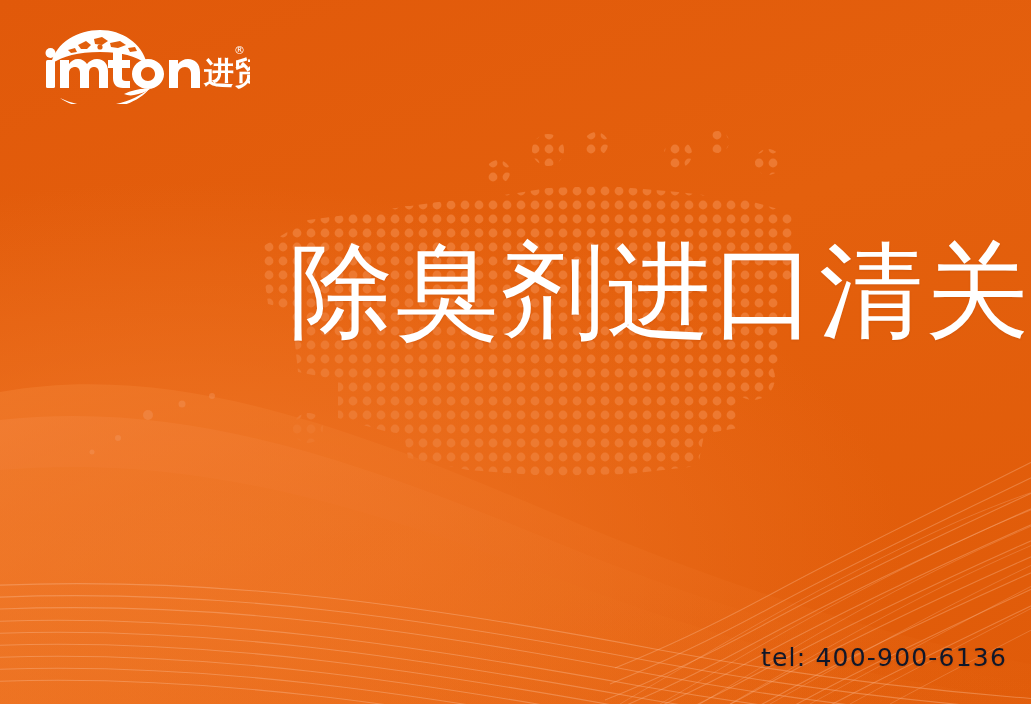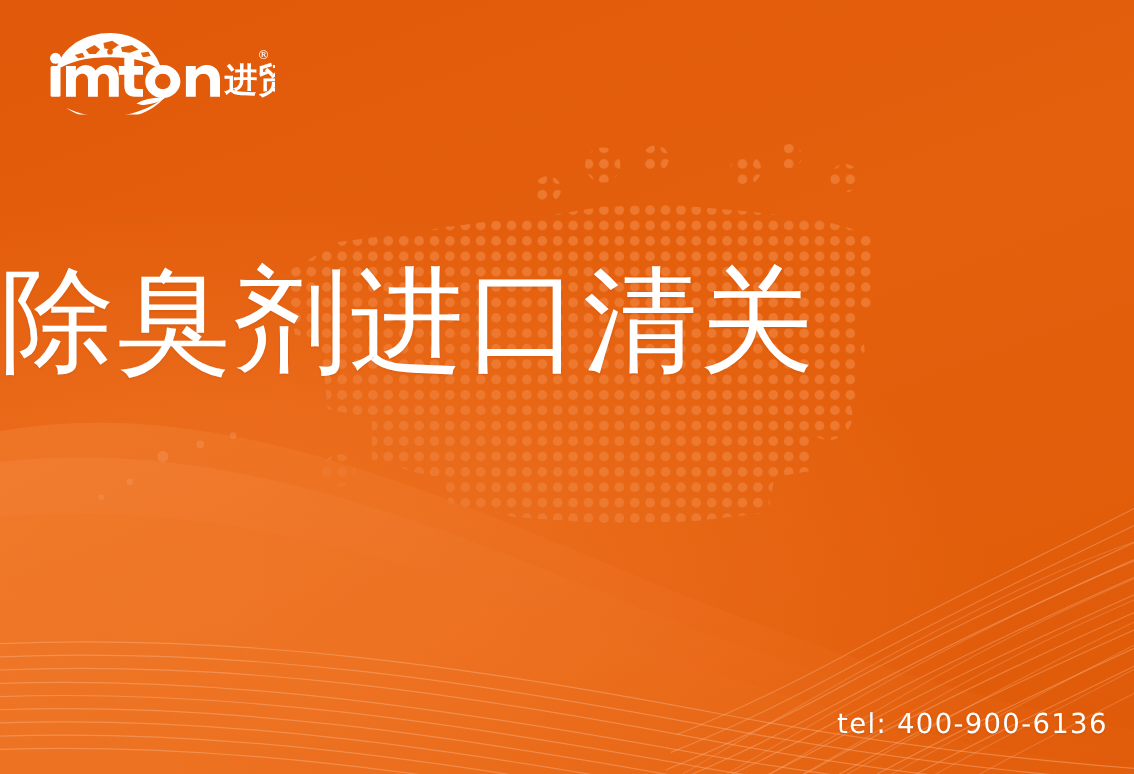--- a/index.html
+++ b/index.html
@@ -54,38 +54,38 @@
     width: 212px;
     height: 78px;
   }
 
   
   .headline {
     position: absolute;
     left: 0;
     top: 228px;
     width: 1031px;
-    text-align: left;
+    text-align: right;
     color: #ffffff;
     font-family: "DejaVu Sans", "Liberation Sans", sans-serif;
     font-weight: 400;
     font-size: 104px;
     line-height: 126px;
     letter-spacing: 2px;
     text-shadow: 0 1px 2px rgba(150,55,0,.18);
     user-select: none;
   }
   .headline .line { display: block; white-space: nowrap; }
 
   
   .tel {
     position: absolute;
     right: 24px;
     bottom: 32px;
-    color: #ffffff;
+    color: #0f172a;
     font-family: "DejaVu Sans", "Liberation Sans", sans-serif;
     font-size: 25px;
     letter-spacing: 1.2px;
     white-space: nowrap;
     text-shadow: 0 1px 2px rgba(140,50,0,.25);
   }
 </style>
 </head>
 <body>
 

